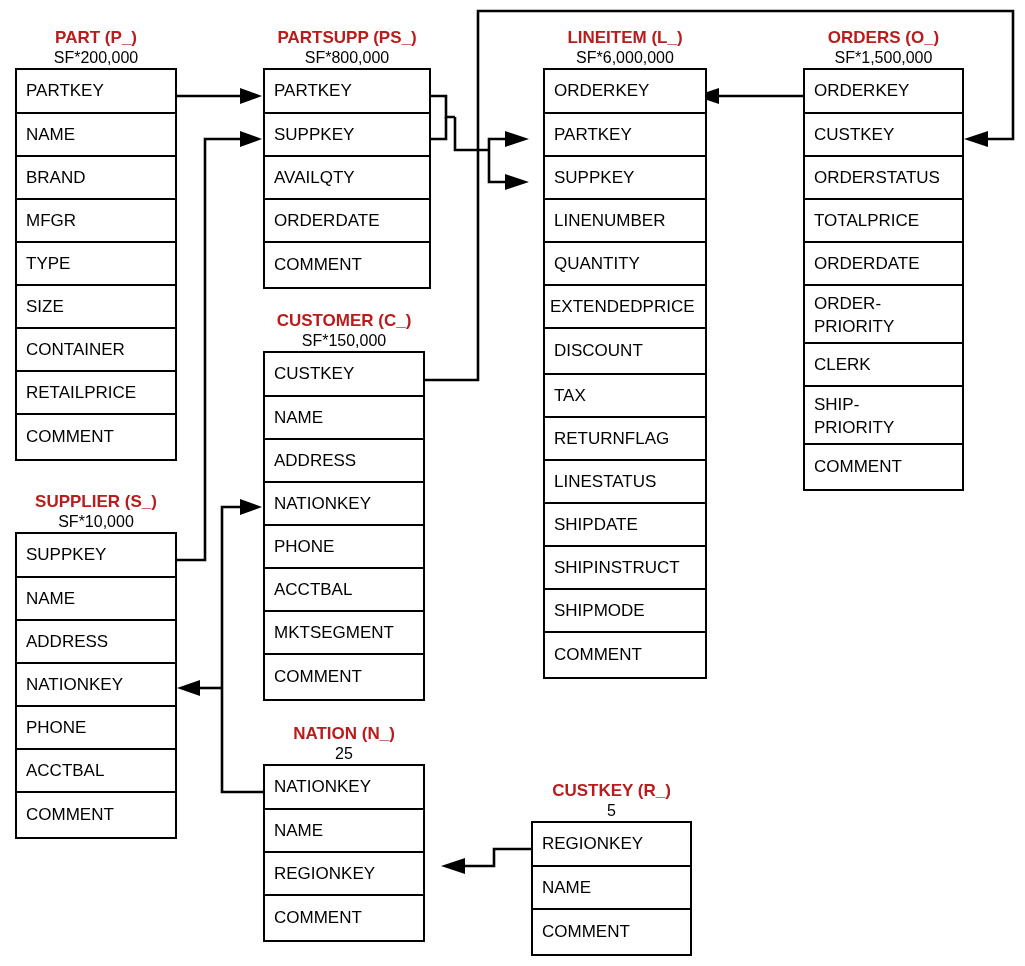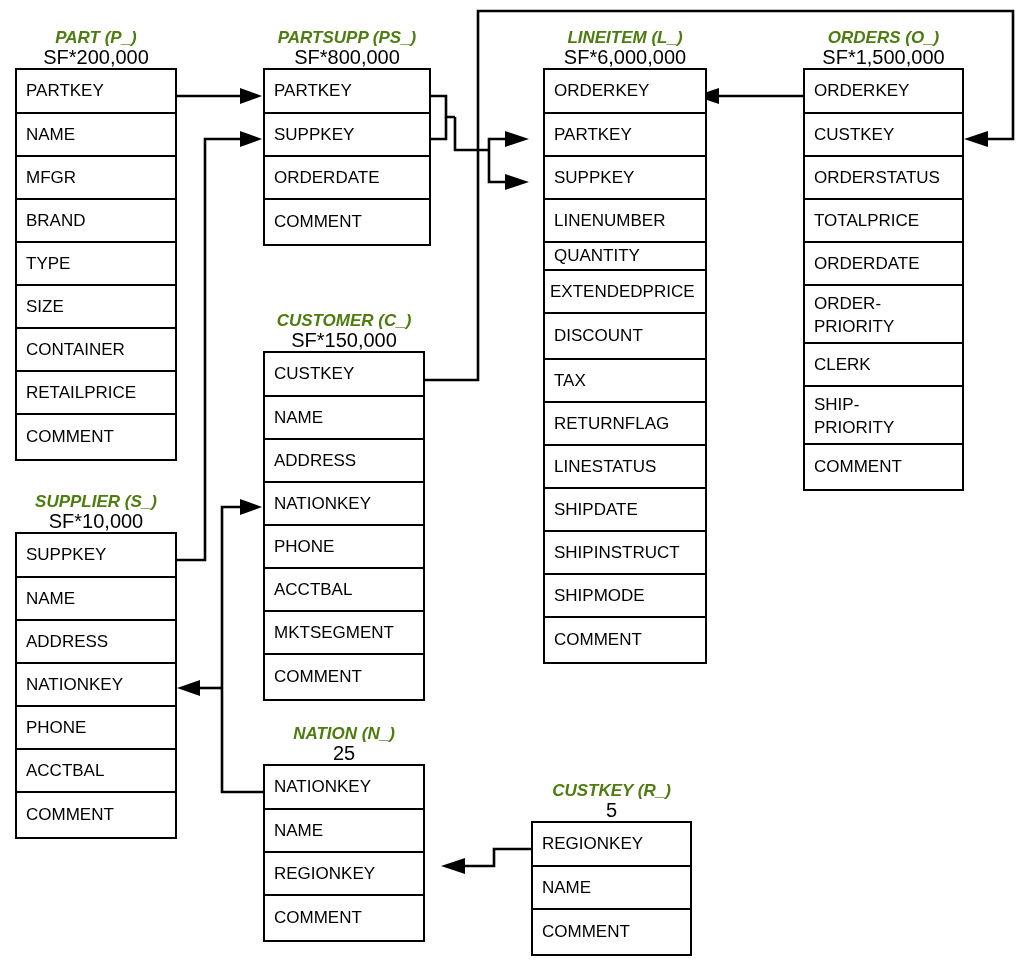--- a/index.html
+++ b/index.html
@@ -20,28 +20,27 @@
     overflow: hidden;
   }
   
   .entity {
     position: absolute;
   }
   .entity-title {
     text-align: center;
     font-weight: bold;
     font-size: 17px;
-    color: #4d7c0f;
+    color: #b91c1c;
     line-height: 20px;
     white-space: nowrap;
-    font-style: italic;
   }
   .entity-card {
     text-align: center;
-    font-size: 20px;
+    font-size: 16px;
     color: #000;
     line-height: 19px;
     white-space: nowrap;
   }
   .entity-box {
     position: relative;
     border: 2.5px solid #000;
     box-sizing: border-box;
     background: #6d28d9;
     margin-top: 1px;
@@ -135,50 +134,51 @@
       <polygon points="465,858 441,866 465,874"></polygon>
     </g>
   </svg>
 
   <div class="entity" style="left:15px; top:28px; width:162px;">
     <div class="entity-title">PART (P_)</div>
     <div class="entity-card">SF*200,000</div>
     <div class="entity-box">
       <div class="attr" style="height:44px">PARTKEY</div>
       <div class="attr" style="height:43px">NAME</div>
+      <div class="attr" style="height:43px">BRAND</div>
       <div class="attr" style="height:43px">MFGR</div>
-      <div class="attr" style="height:43px">BRAND</div>
       <div class="attr" style="height:43px">TYPE</div>
       <div class="attr" style="height:43px">SIZE</div>
       <div class="attr" style="height:43px">CONTAINER</div>
       <div class="attr" style="height:43px">RETAILPRICE</div>
       <div class="attr" style="height:44px">COMMENT</div>
     </div>
   </div>
 
   <div class="entity" style="left:263px; top:28px; width:168px;">
     <div class="entity-title">PARTSUPP (PS_)</div>
     <div class="entity-card">SF*800,000</div>
     <div class="entity-box">
       <div class="attr" style="height:44px">PARTKEY</div>
       <div class="attr" style="height:43px">SUPPKEY</div>
+      <div class="attr" style="height:43px">AVAILQTY</div>
       <div class="attr" style="height:43px">ORDERDATE</div>
       <div class="attr" style="height:44px">COMMENT</div>
     </div>
   </div>
 
   <div class="entity" style="left:531px; top:28px; width:164px;margin-left:12px;">
     <div class="entity-title">LINEITEM (L_)</div>
     <div class="entity-card">SF*6,000,000</div>
     <div class="entity-box">
       <div class="attr" style="height:44px">ORDERKEY</div>
       <div class="attr" style="height:43px">PARTKEY</div>
       <div class="attr" style="height:43px">SUPPKEY</div>
       <div class="attr" style="height:43px">LINENUMBER</div>
-      <div class="attr" style="height:28px">QUANTITY</div>
+      <div class="attr" style="height:43px">QUANTITY</div>
       <div class="attr" style="height:43px; padding-left:5px">EXTENDEDPRICE</div>
       <div class="attr" style="height:46px">DISCOUNT</div>
       <div class="attr" style="height:43px">TAX</div>
       <div class="attr" style="height:43px">RETURNFLAG</div>
       <div class="attr" style="height:43px">LINESTATUS</div>
       <div class="attr" style="height:43px">SHIPDATE</div>
       <div class="attr" style="height:43px">SHIPINSTRUCT</div>
       <div class="attr" style="height:43px">SHIPMODE</div>
       <div class="attr" style="height:44px">COMMENT</div>
     </div>

